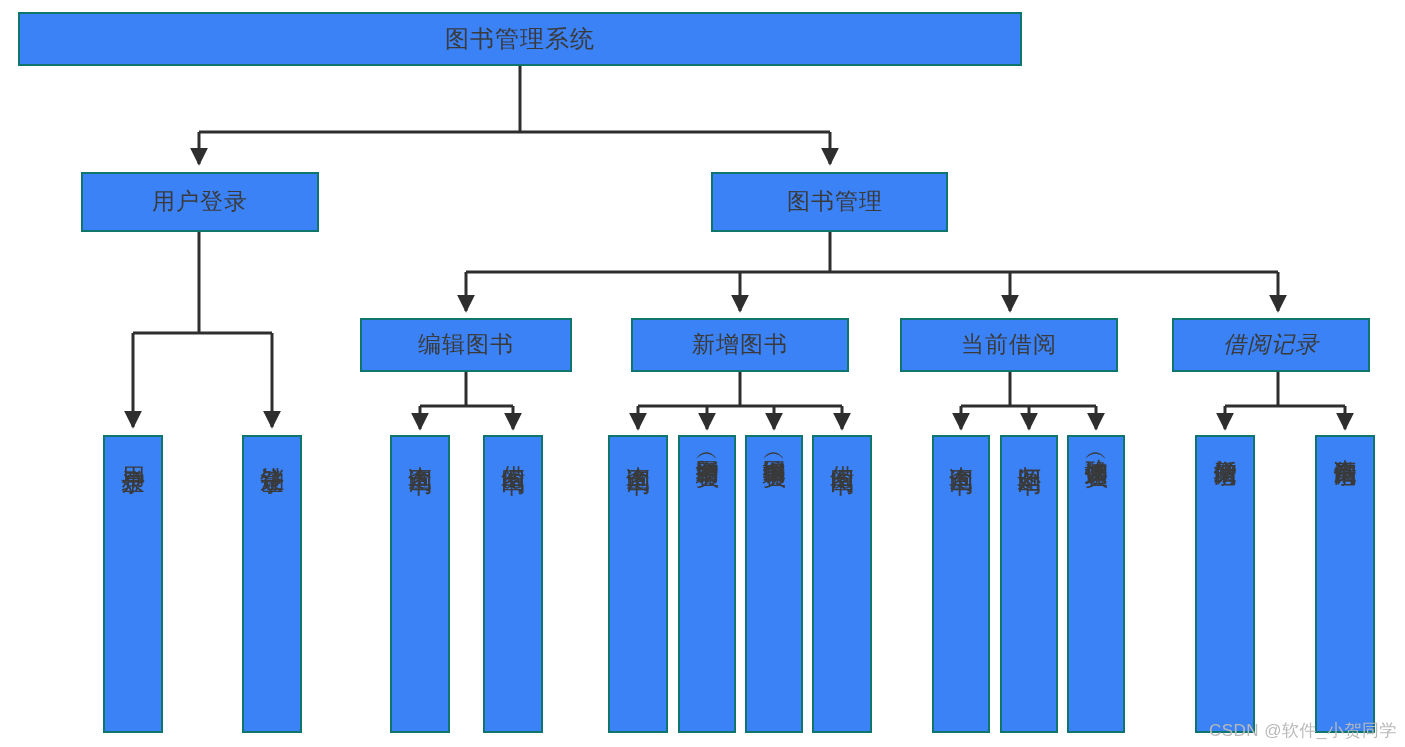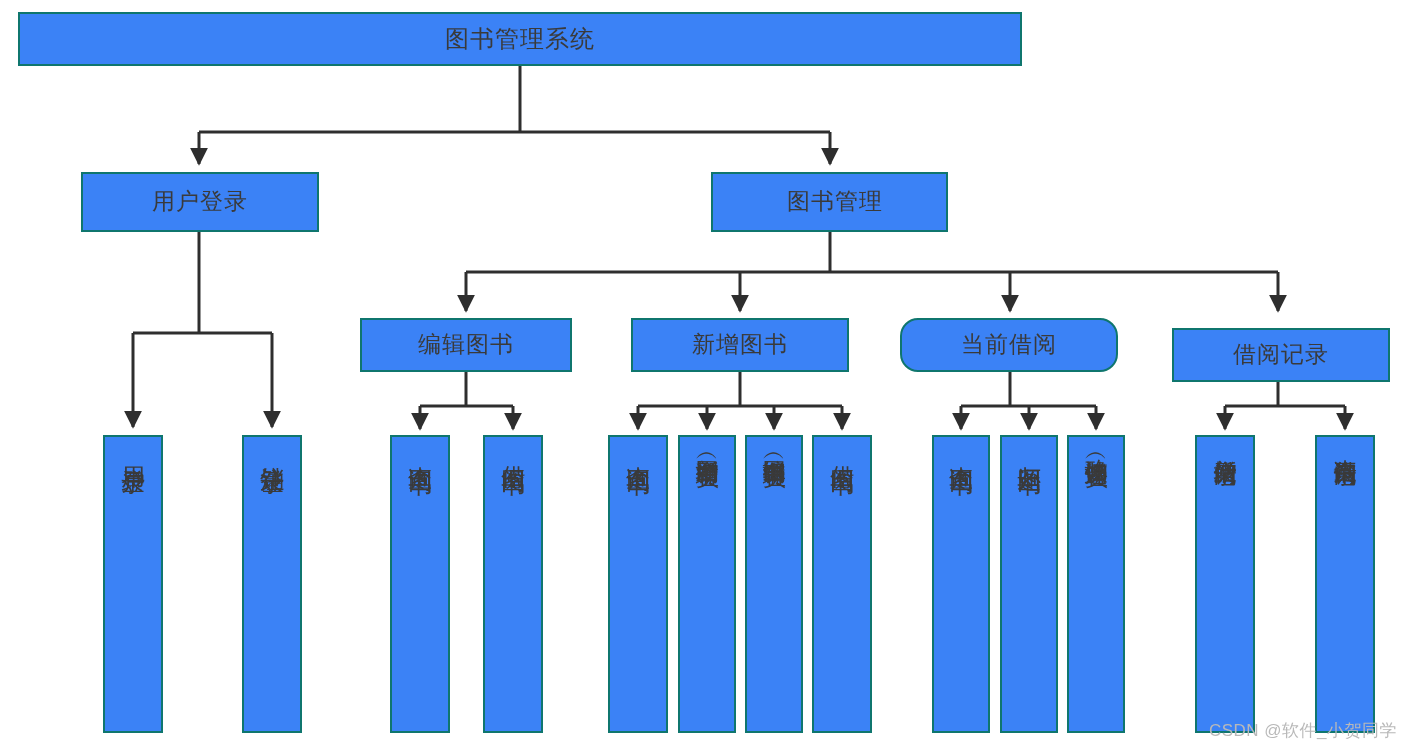--- a/index.html
+++ b/index.html
@@ -148,24 +148,24 @@
   <div class="node horiz" style="left:711px; top:172px; width:237px; height:60px;padding-left:11px;">
     <span class="label">图书管理</span>
   </div>
 
   <div class="node horiz" style="left:360px; top:318px; width:212px; height:54px;">
     <span class="label">编辑图书</span>
   </div>
   <div class="node horiz" style="left:631px; top:318px; width:218px; height:54px;">
     <span class="label">新增图书</span>
   </div>
-  <div class="node horiz" style="left:900px; top:318px; width:218px; height:54px;border-radius:18px;">
+  <div class="node horiz" style="left:900px; top:318px; width:218px; height:54px;">
     <span class="label">当前借阅</span>
   </div>
-  <div class="node horiz" style="left:1172px; top:328px; width:218px; height:54px;">
+  <div class="node horiz" style="left:1172px; top:318px; width:198px; height:54px;font-style:italic;">
     <span class="label">借阅记录</span>
   </div>
 
   <div class="node vert" style="left:103px; top:435px; width:60px; height:298px;">
     <span class="label">用户登录</span>
   </div>
   <div class="node vert" style="left:242px; top:435px; width:60px; height:298px;">
     <span class="label">注销登录</span>
   </div>
 

